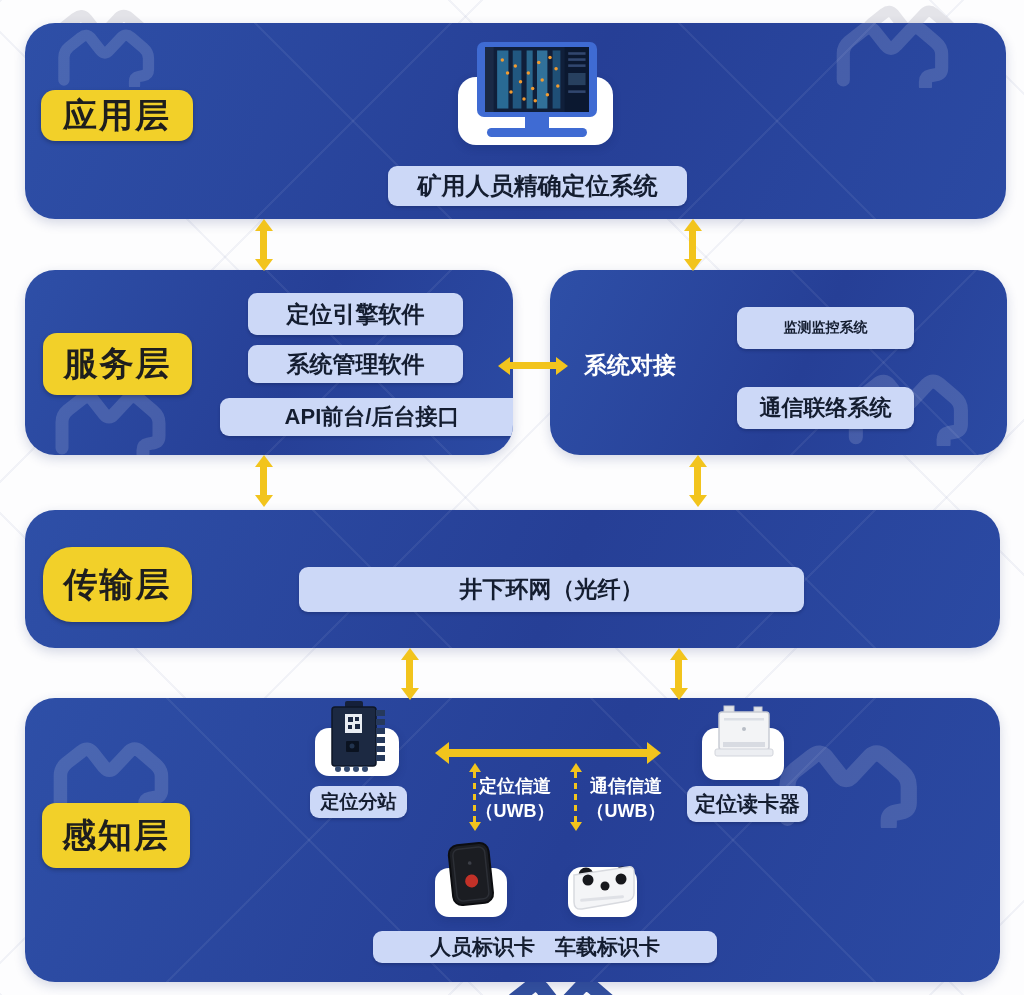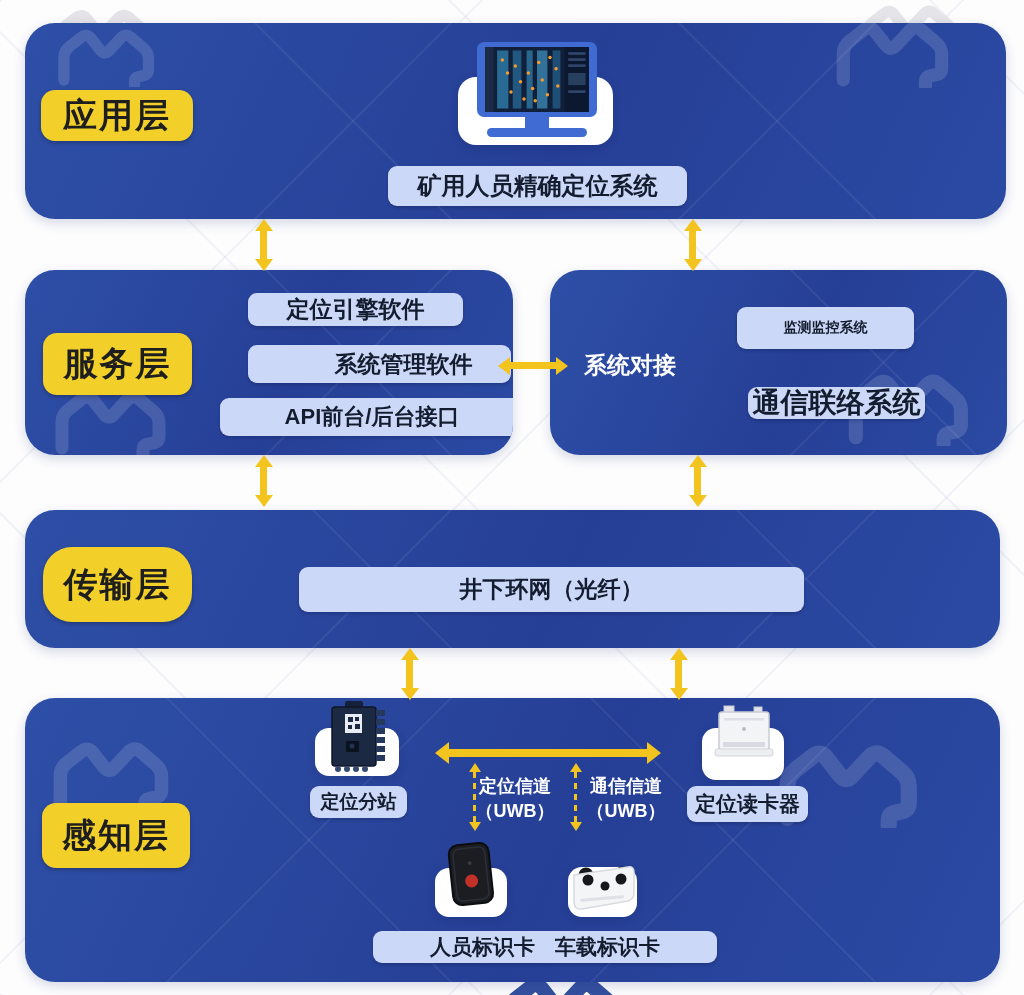--- a/index.html
+++ b/index.html
@@ -139,42 +139,42 @@
 <div class="varrow" style="left:260px;top:231px;height:28px;"></div>
 <div class="varrow" style="left:689px;top:231px;height:28px;"></div>
 
 <div class="box" id="svc-left" style="left:25px;top:270px;width:488px;height:185px;">
   <svg class="wm" style="left:27px;top:116px;width:120px;height:70px;color:rgba(255,255,255,0.14)">
       <use href="#logo-m"></use>
     </svg>
   <div class="ylabel" style="left:18px;top:63px;width:149px;height:62px;">
     <span>服务层</span>
   </div>
-  <div class="pill" style="left:223px;top:23px;width:215px;height:33px;font-size:23px;">
+  <div class="pill" style="left:223px;top:23px;width:215px;height:42px;font-size:23px;">
     <span>定位引擎软件</span>
   </div>
-  <div class="pill" style="left:223px;top:75px;width:215px;height:38px;font-size:23px;padding-left:48px;">
+  <div class="pill" style="left:223px;top:75px;width:215px;height:38px;font-size:23px;">
     <span>系统管理软件</span>
   </div>
   <div class="pill" style="left:195px;top:128px;width:304px;height:38px;font-size:22px;">
     <span>API前台/后台接口</span>
   </div>
 </div>
 
 <div class="box" id="svc-right" style="left:550px;top:270px;width:457px;height:185px;">
   <svg class="wm" style="left:295px;top:100px;width:130px;height:76px;color:rgba(255,255,255,0.14)">
       <use href="#logo-m"></use>
     </svg>
   <div class="whitetext" style="left:28px;top:80px;width:104px;height:30px;font-size:23px;">
     <span>系统对接</span>
   </div>
   <div class="pill" style="left:187px;top:37px;width:177px;height:42px;font-size:14px;">
     <span>监测监控系统</span>
   </div>
-  <div class="pill" style="left:198px;top:117px;width:177px;height:32px;font-size:28px;">
+  <div class="pill" style="left:187px;top:117px;width:177px;height:42px;font-size:22px;">
     <span>通信联络系统</span>
   </div>
 </div>
 
 <div class="harrow" style="left:510px;top:362px;width:46px;"></div>
 
 <div class="varrow" style="left:260px;top:467px;height:28px;"></div>
 <div class="varrow" style="left:694px;top:467px;height:28px;"></div>
 
 <div class="box" id="trans-box" style="left:25px;top:510px;width:975px;height:138px;">

